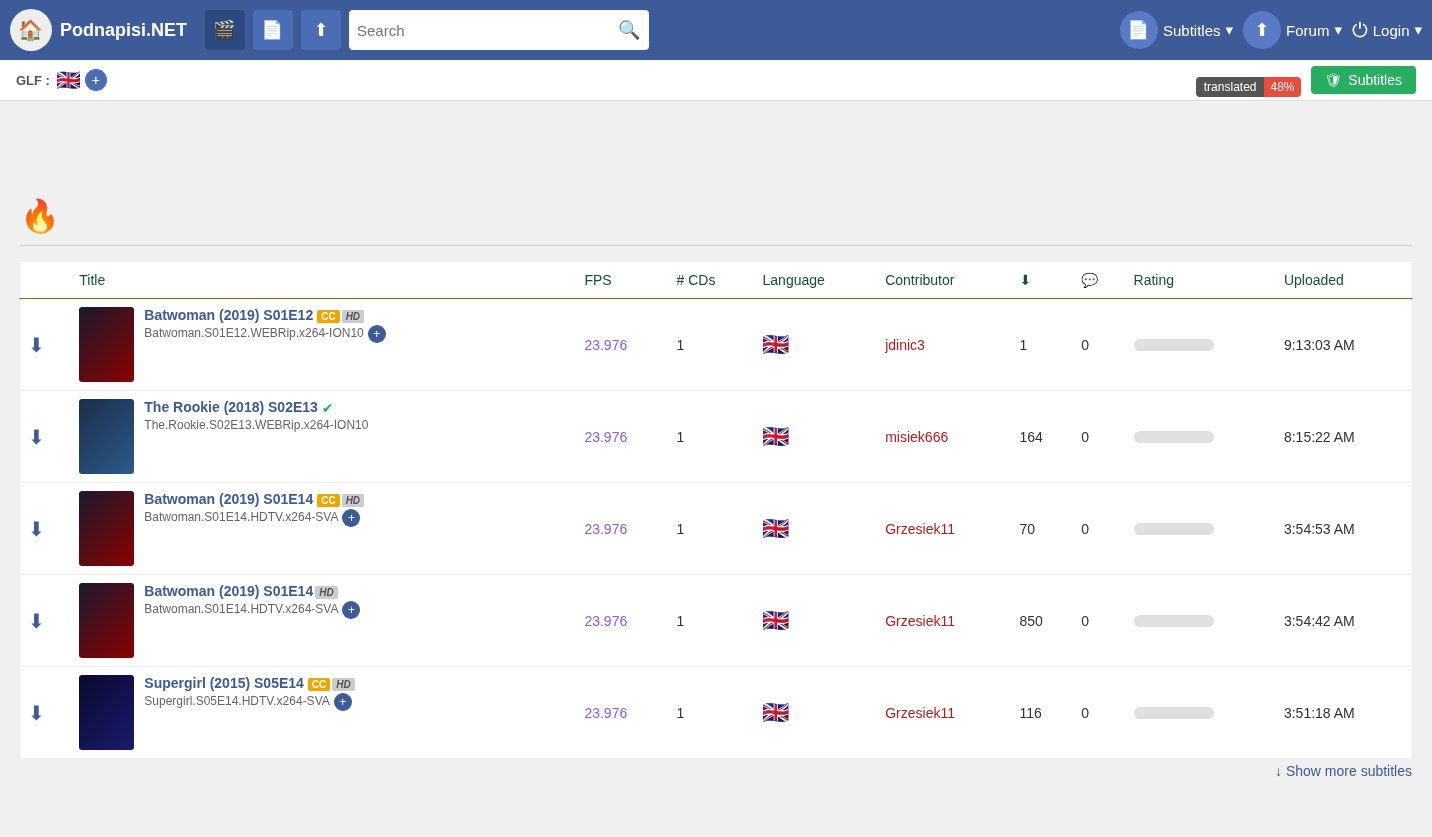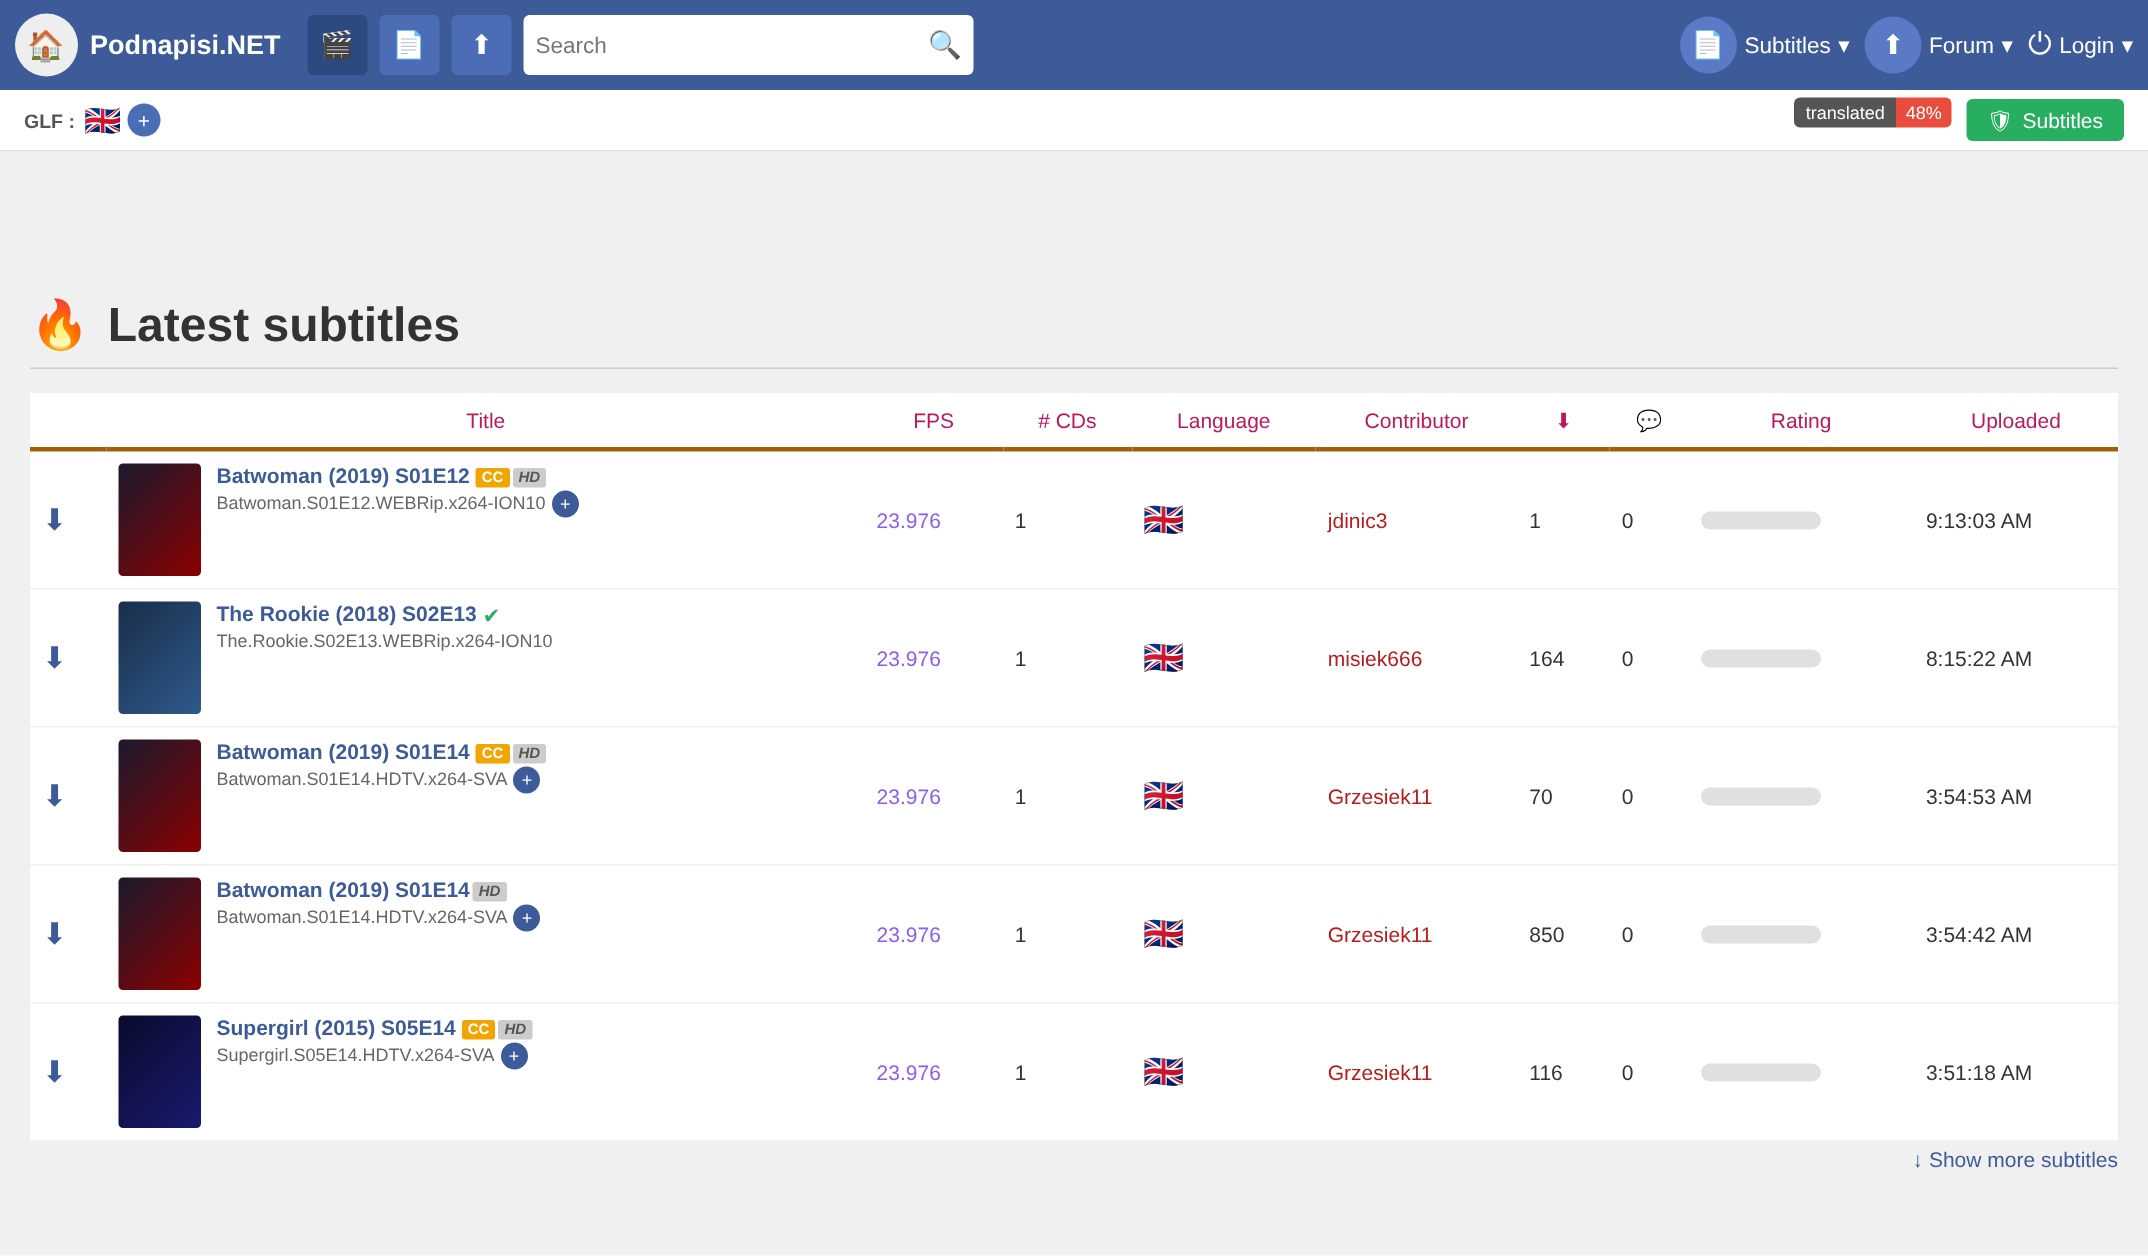--- a/index.html
+++ b/index.html
@@ -148,21 +148,21 @@
       background: #4a6db5;
       color: white;
       font-size: 14px;
       cursor: pointer;
       border: none;
       margin-left: 4px;
     }
     .subbar-right {
       margin-left: auto;
       display: flex;
-      align-items: flex-start;
+      align-items: flex-end;
       gap: 10px;
     }
     .register-btn {
       background: #27ae60;
       color: white;
       border: none;
       padding: 6px 14px;
       border-radius: 4px;
       font-size: 14px;
       cursor: pointer;
@@ -195,26 +195,26 @@
       margin-bottom: 16px;
     }
 
     
     .subtitles-table {
       width: 100%;
       border-collapse: collapse;
       background: white;
     }
     .subtitles-table th {
-      text-align: center;
+      text-align: left;
       padding: 10px 8px;
       font-weight: normal;
-      color: #be185d;
+      color: #14532d;
       font-size: 14px;
-      border-bottom: 3px solid #a16207;
+      border-bottom: 1px solid #a16207;
     }
     .subtitles-table td {
       padding: 8px 8px;
       vertical-align: middle;
       border-bottom: 1px solid #f0f0f0;
     }
     .row-download {
       color: #3d5a99;
       font-size: 20px;
       cursor: pointer;
@@ -401,21 +401,20 @@
       <span>Subtitles</span>
     </button>
   </div>
 </div>
 
 <div class="content">
   <div class="hero-space"></div>
 
   <div class="section-title">
     <span>🔥</span>
-    <span>Latest subtitles</span>
   </div>
   <hr class="section-divider">
 
   <table class="subtitles-table">
     <thead>
       <tr>
         <th></th>
         <th>Title</th>
         <th>FPS</th>
         <th># CDs</th>

